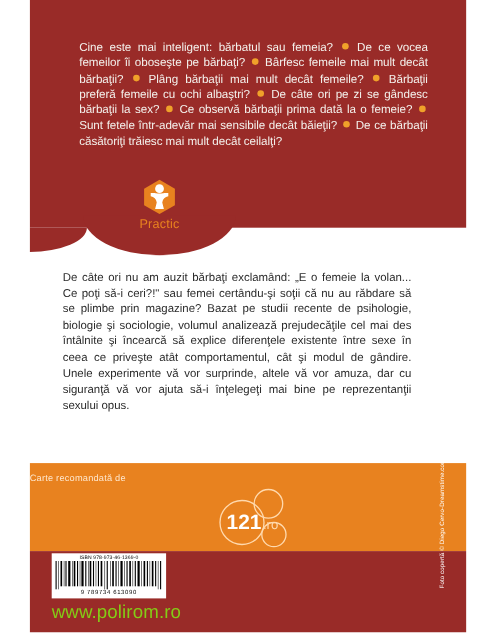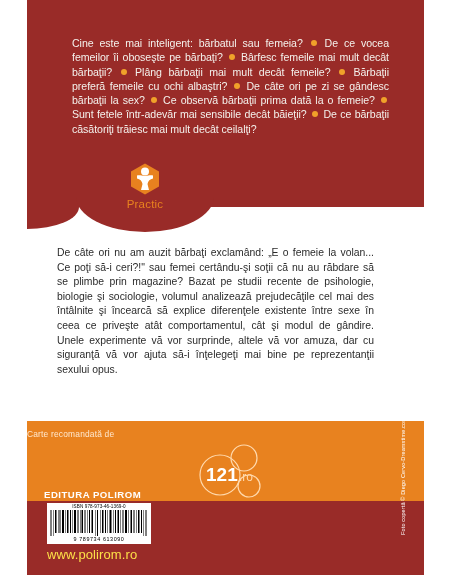--- a/index.html
+++ b/index.html
@@ -193,22 +193,22 @@
     font-size: 5.4px;
     color: #000;
     letter-spacing: 0.6px;
     line-height: 7px;
     font-family: "Liberation Sans", sans-serif;
   }
   .polirom-url {
     position: absolute;
     left: 20px;
     top: 46px;
-    color: #fde047;
-    font-size: 13px;
+    color: #84cc16;
+    font-size: 17px;
     letter-spacing: 0.1px;
   }
 
   
   .credit {
     position: absolute;
     left: 373px;
     top: 417px;
     width: 150px;
     transform: rotate(-90deg);
@@ -276,21 +276,20 @@
       <svg class="logo121" viewBox="0 0 232 112">
         <circle cx="104" cy="64" r="40" fill="none" stroke="#ffd9ad" stroke-width="2.4"></circle>
         <circle cx="152" cy="30" r="26" fill="none" stroke="#ffd9ad" stroke-width="2.4"></circle>
         <circle cx="162" cy="86" r="22" fill="none" stroke="#ffd9ad" stroke-width="2.4"></circle>
         <text x="76" y="76" font-family="'Liberation Sans', sans-serif" font-size="38" font-weight="bold" fill="#ffffff">121</text>
         <text x="142" y="76" font-family="'Liberation Sans', sans-serif" font-size="24" fill="#ffd9ad">.ro</text>
       </svg>
     </div>
 
     <div class="red-bottom">
-      <div class="editura">EDITURA POLIROM</div>
 
       <div class="barcode-box">
         <div class="isbn-text">ISBN 978-973-46-1369-0</div>
         <svg class="bars" viewBox="0 0 200 52" preserveAspectRatio="none">
           <rect x="0" y="0" width="200" height="52" fill="#ffffff"></rect>
           <g fill="#000000">
             <rect x="3" y="0" width="2" height="52"></rect>
               <rect x="8" y="0" width="1" height="52"></rect>
             <rect x="12" y="0" width="3" height="46"></rect>
               <rect x="18" y="0" width="1" height="46"></rect>

